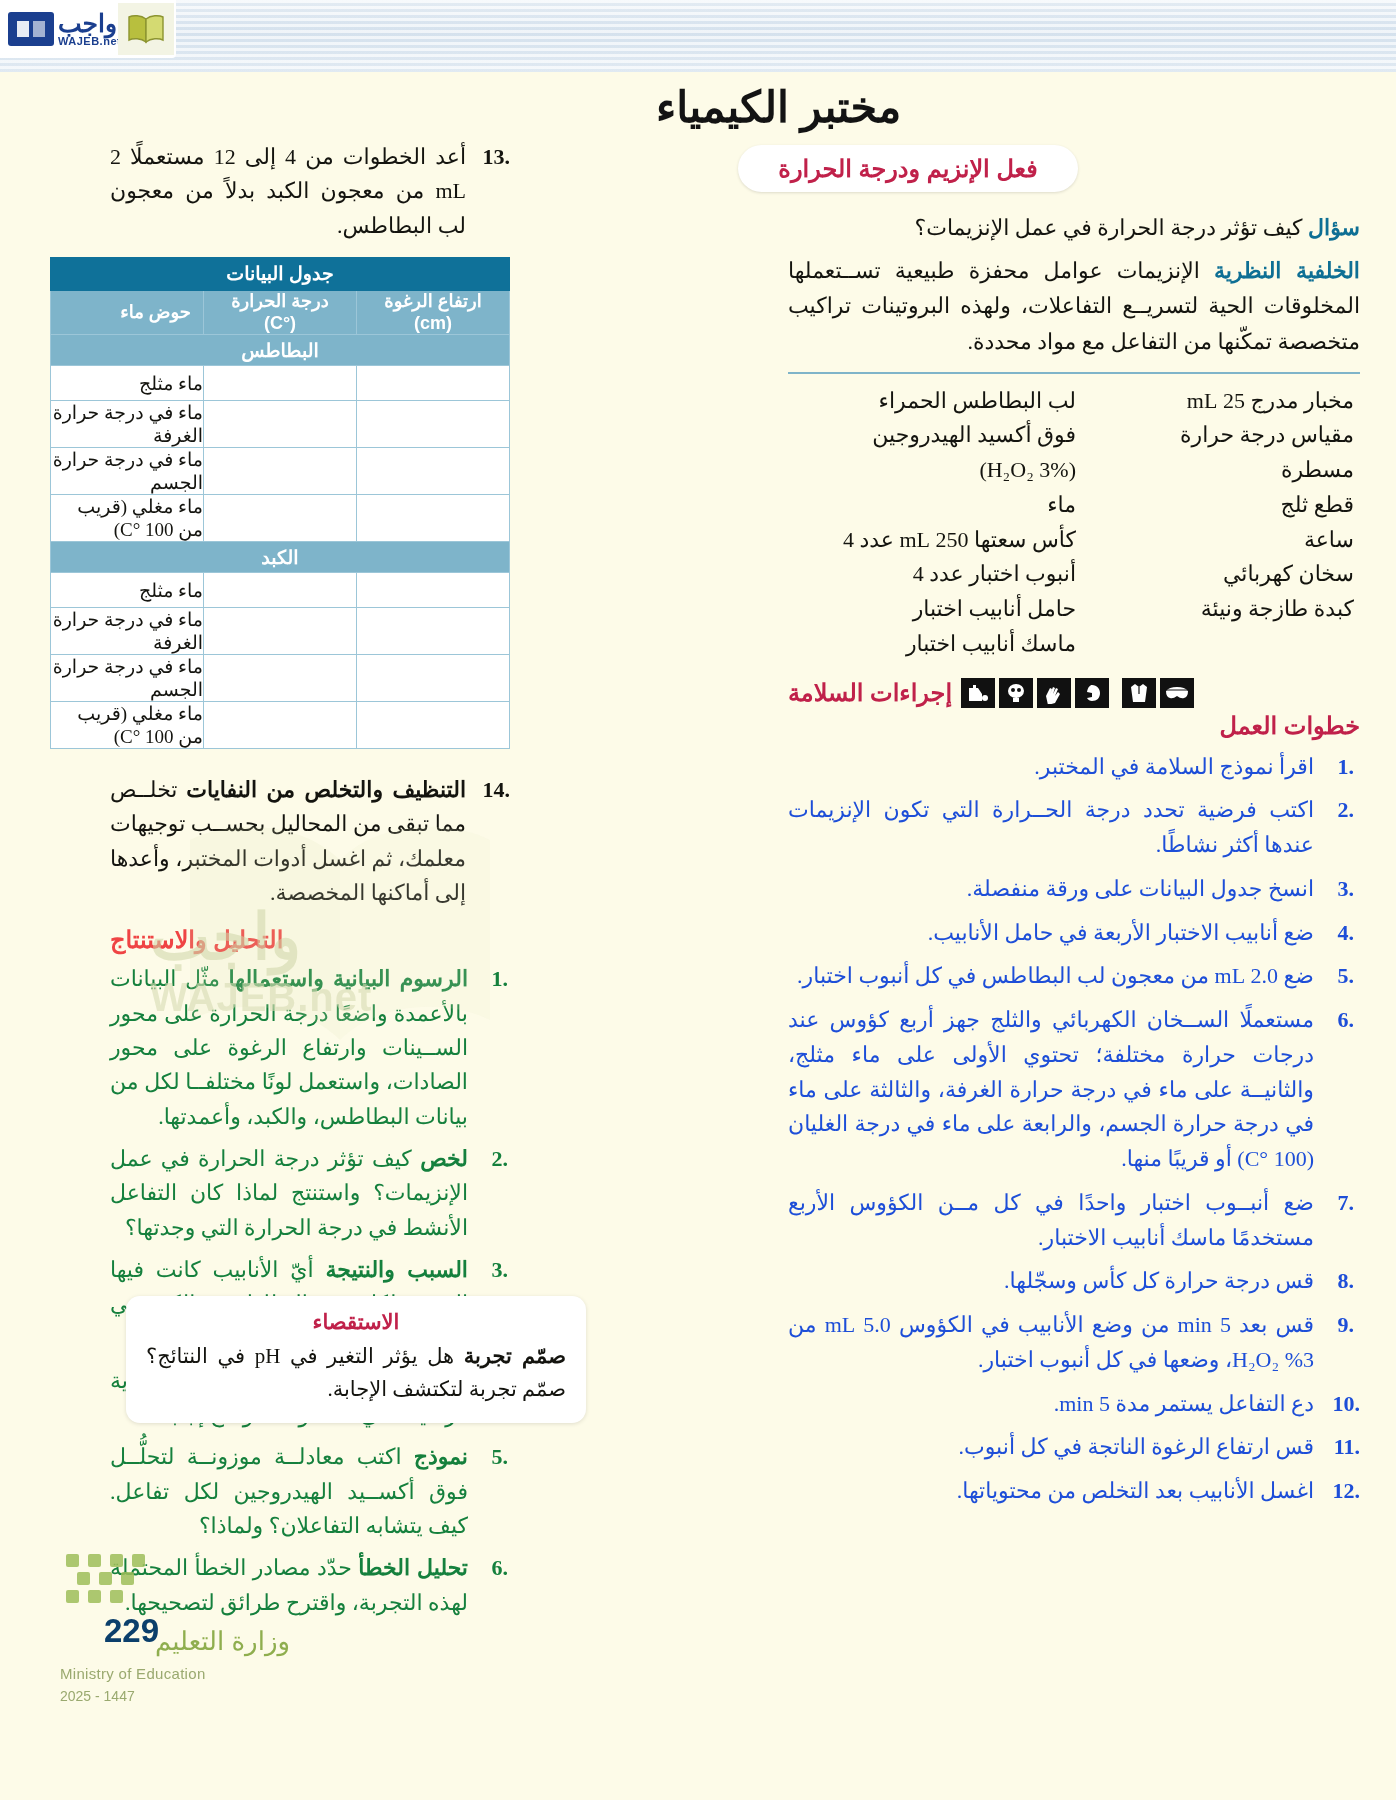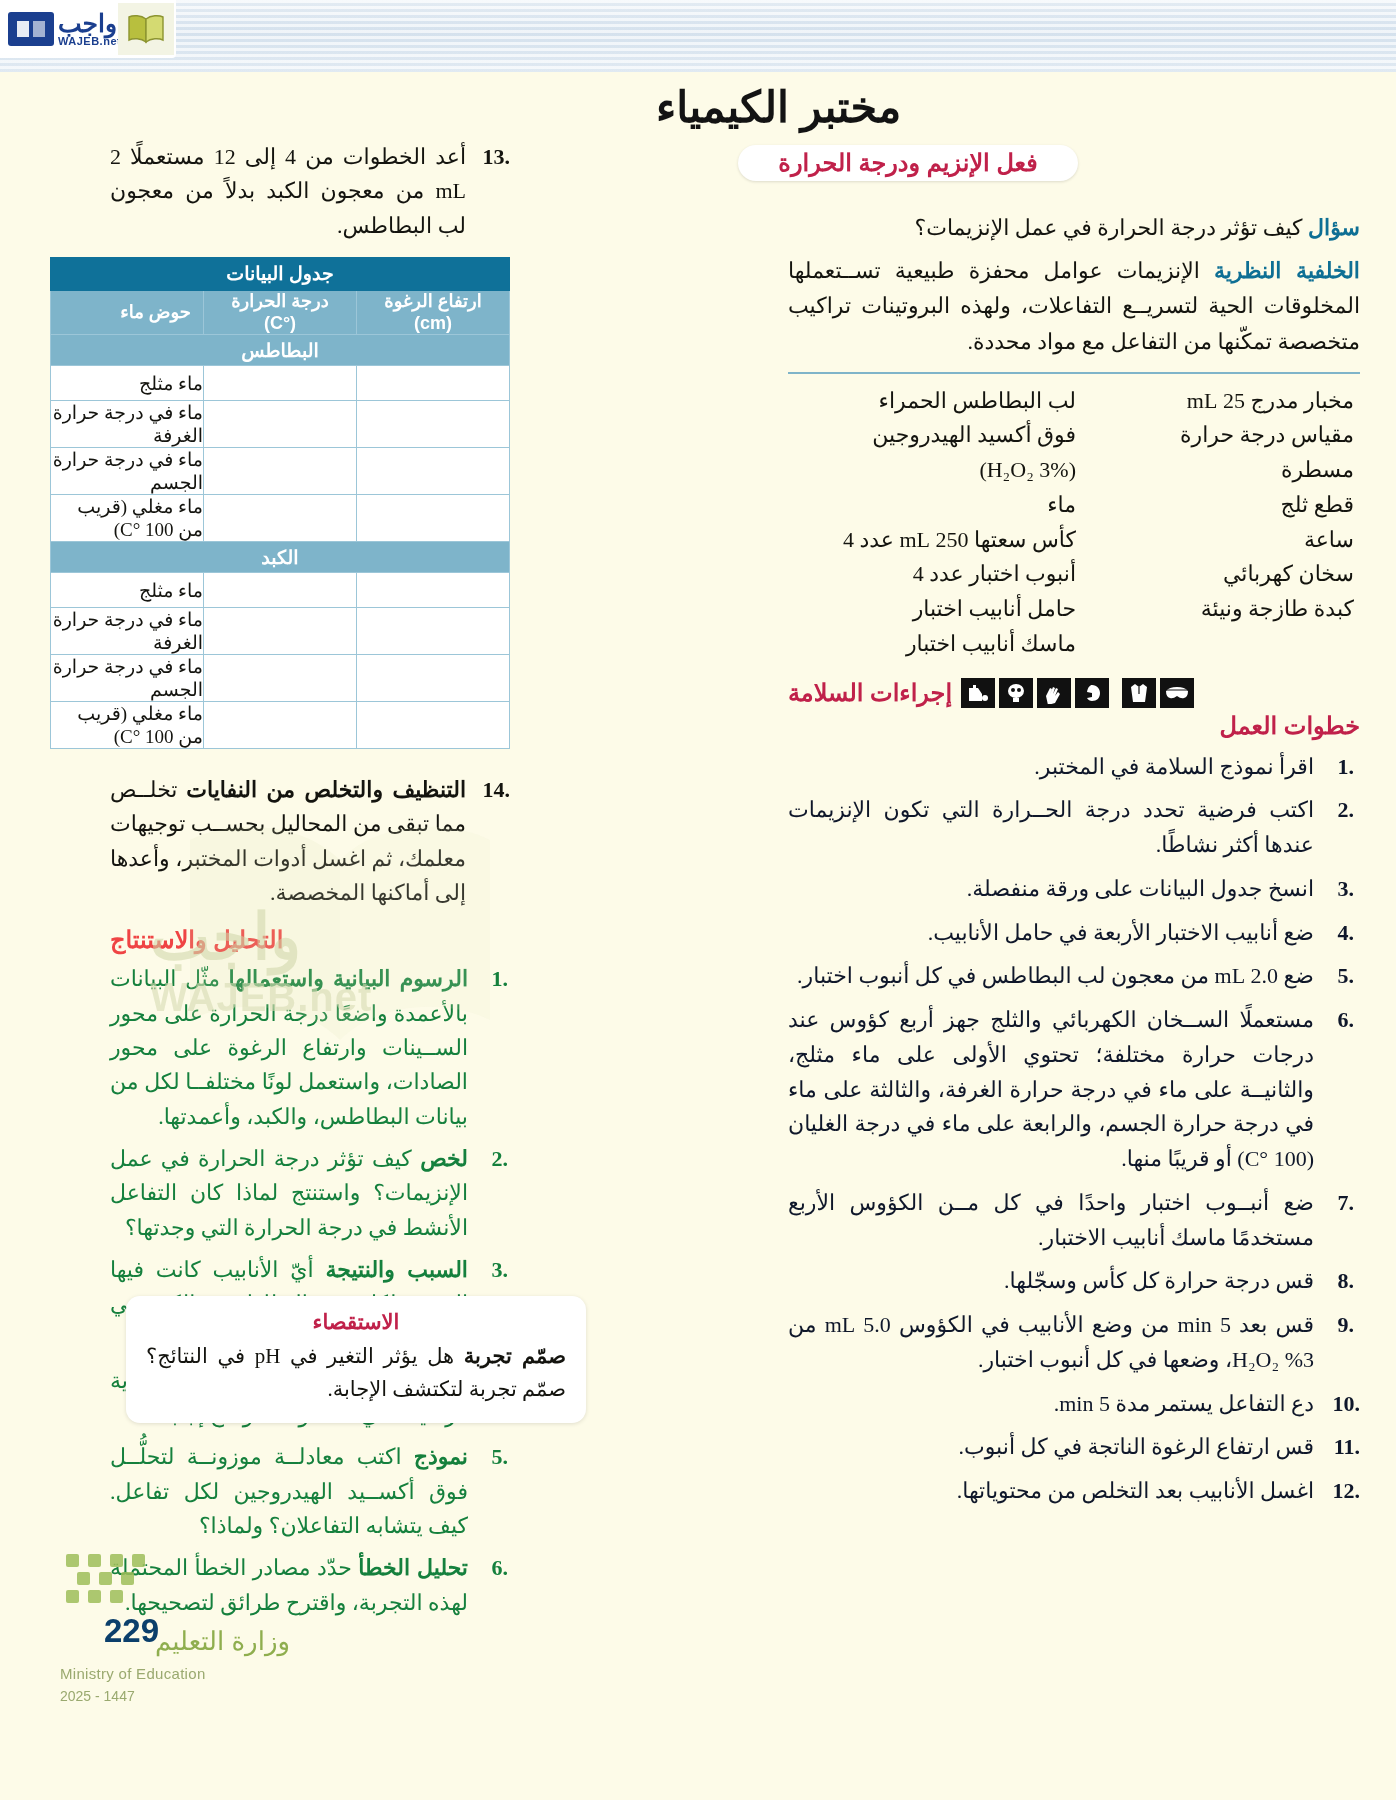--- a/index.html
+++ b/index.html
@@ -40,21 +40,21 @@
     background:#f3f4e4;display:flex;align-items:center;justify-content:center;
   }
 
   
   .hdr-title{
     position:absolute;top:82px;right:40px;width:700px;text-align:left;
     font-family:"Liberation Sans",sans-serif;font-weight:bold;
     font-size:43px;color:#131313;letter-spacing:-1px;
   }
   .pill{
-    position:absolute;top:145px;right:318px;width:340px;height:36px;
+    position:absolute;top:145px;right:318px;width:340px;height:47px;
     background:#ffffff;border-radius:24px;
     box-shadow:0 1px 3px rgba(0,0,0,.13);
     display:flex;align-items:center;justify-content:center;
     font-family:"Liberation Sans",sans-serif;font-weight:bold;
     font-size:24px;color:#c0214a;
   }
 
   
   .rightcol{position:absolute;top:210px;right:36px;width:572px;}
   .para{
@@ -77,21 +77,21 @@
   .safety-row{display:flex;align-items:center;justify-content:flex-start;gap:9px;margin:16px 0 4px 0;flex-direction:row-reverse;}
   .safety-title{font-family:"Liberation Sans",sans-serif;font-weight:bold;font-size:24px;color:#c0214a;white-space:nowrap;}
   .sicons{display:flex;gap:4px;direction:ltr;}
   .sicon{width:34px;height:30px;background:#111;display:flex;align-items:center;justify-content:center;}
   .sicon.gap{margin-left:9px;}
 
   
   ol.steps{list-style:none;margin:6px 0 0 0;padding:0;counter-reset:st;}
   ol.steps li{
     counter-increment:st;position:relative;
-    font-size:22px;line-height:1.58;color:#0f172a;
+    font-size:22px;line-height:1.58;color:#1d4ed8;
     padding-right:46px;margin-bottom:9px;text-align:justify;text-align-last:right;
   }
   ol.steps li:before{
     content:counter(st) ".";position:absolute;right:6px;top:0;
     font-family:"Liberation Serif",serif;font-weight:bold;font-size:22px;direction:ltr;
   }
   ol.steps li.wide:before{right:0;}
 
   
   .leftcol{position:absolute;top:140px;left:0;width:600px;}

